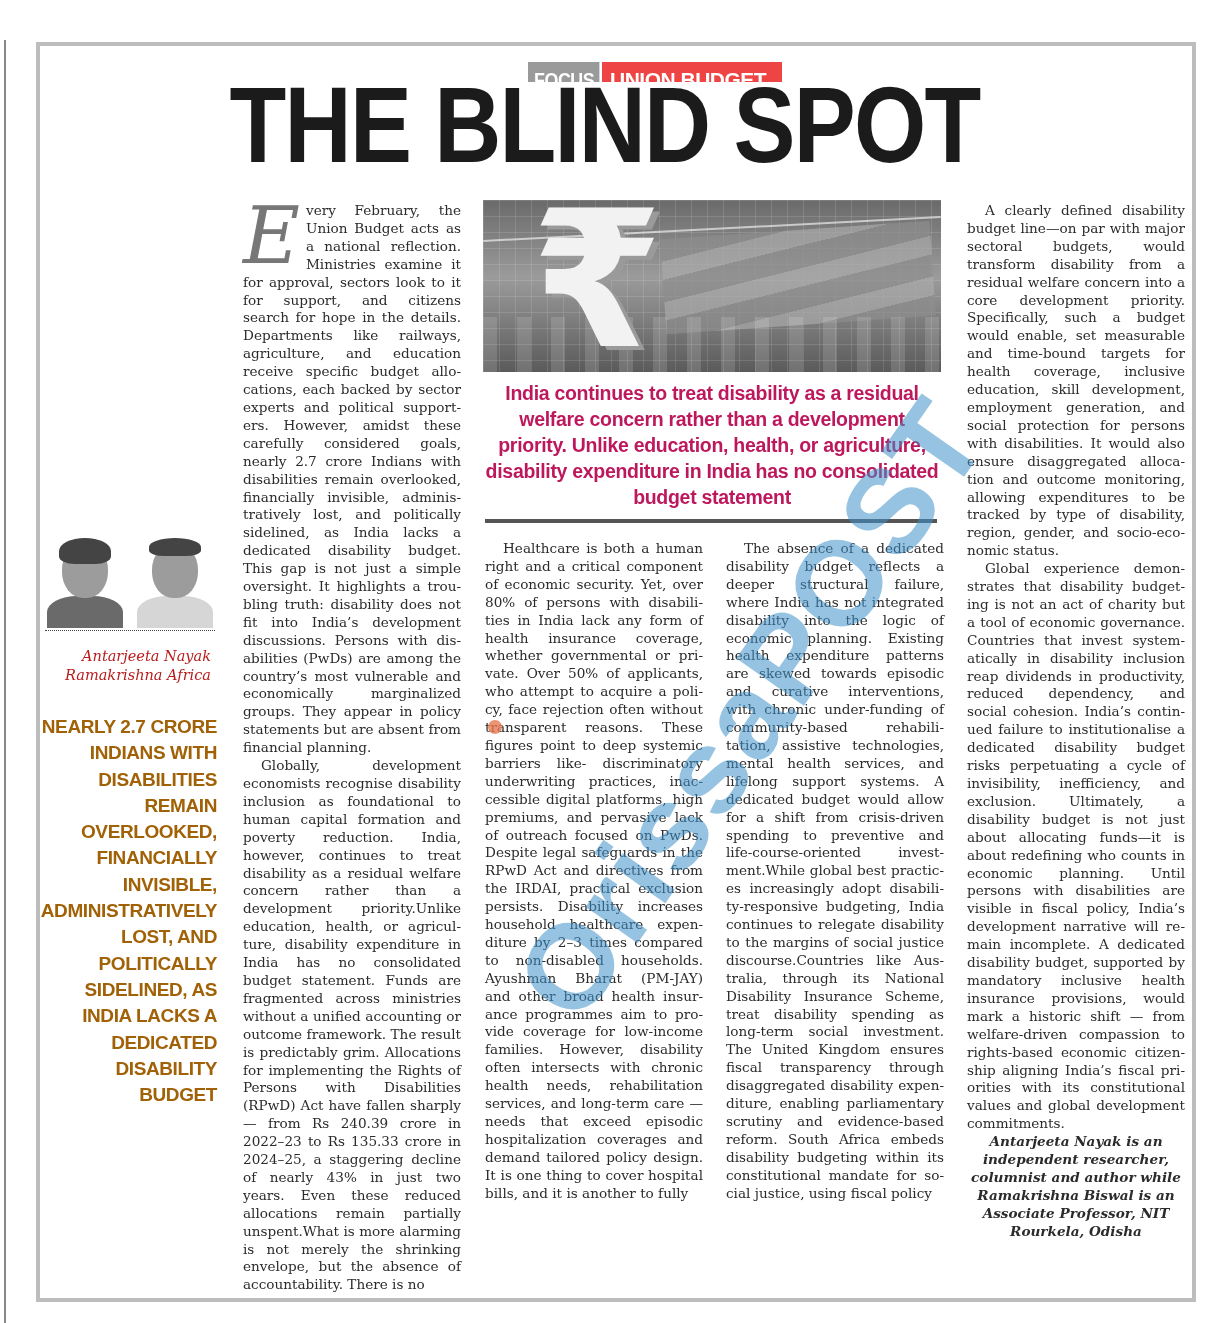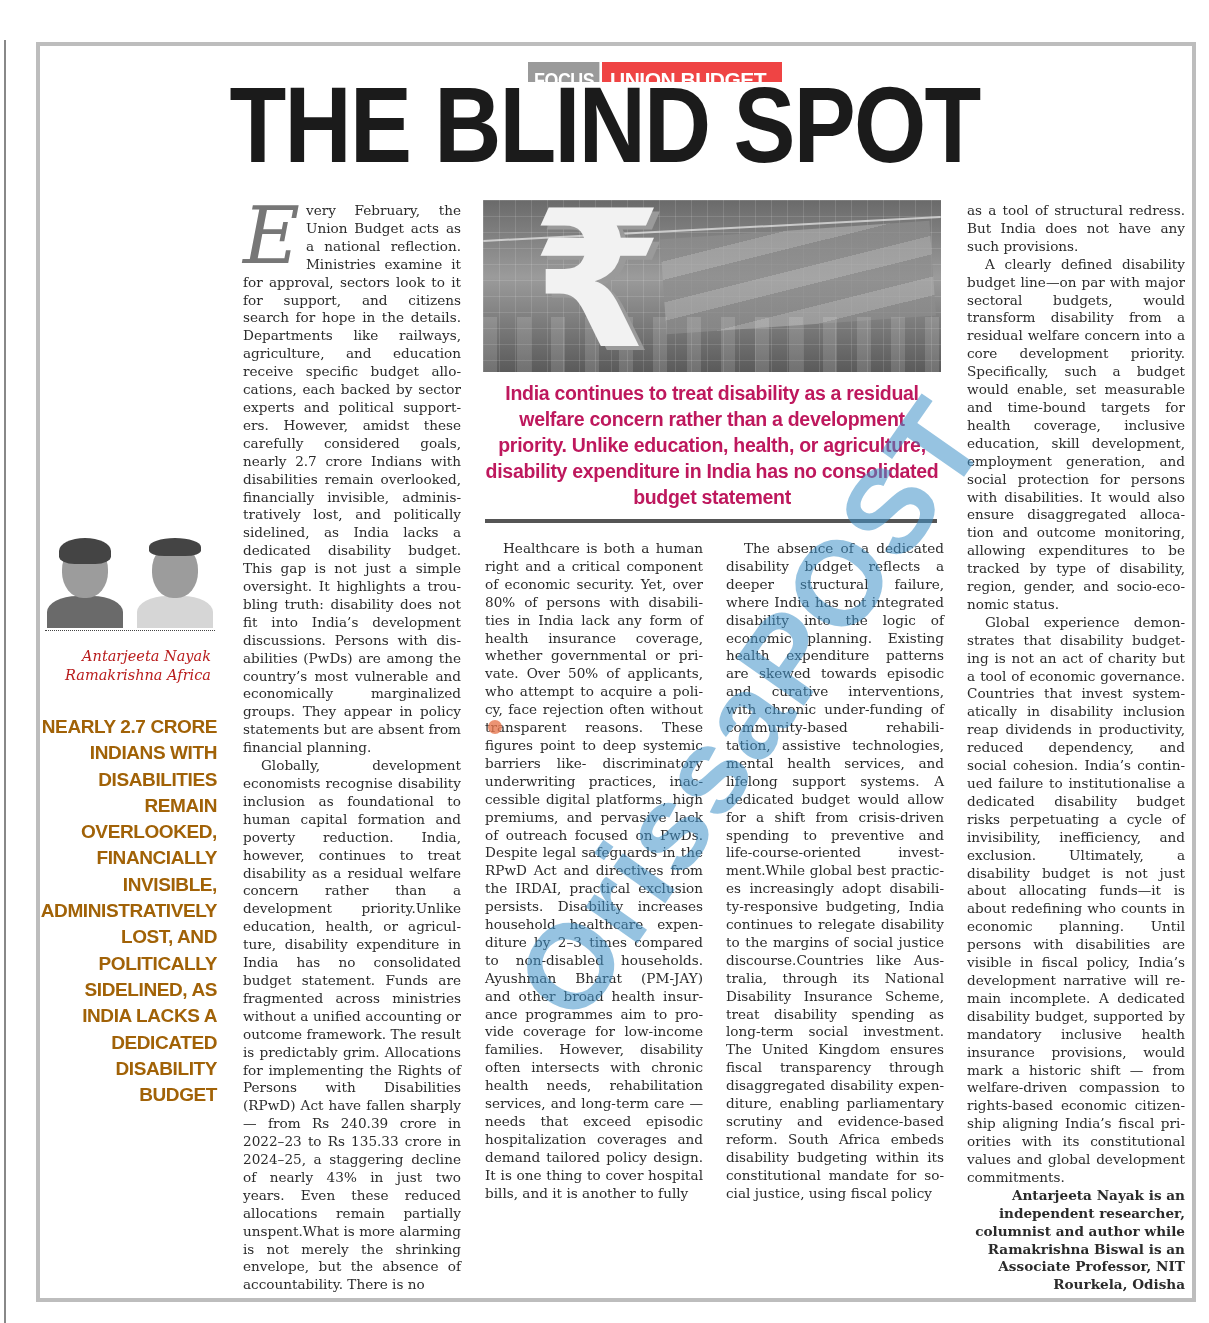--- a/index.html
+++ b/index.html
@@ -37,21 +37,21 @@
   .avatar .hair { position: absolute; left: 14px; top: 0; width: 52px; height: 26px; border-radius: 50% 50% 30% 30%; background: #444; }
   .avatar .body { position: absolute; left: 2px; top: 58px; width: 76px; height: 40px; border-radius: 40% 40% 0 0; }
   .avatar.a1 .body { background: #6a6a6a; }
   .avatar.a2 .body { background: #d6d6d6; }
   .avatar.a2 .hair { height: 18px; }
   .photo-rule { position: absolute; left: 45px; top: 630px; width: 170px; border-top: 1px dotted #444; }
   .bylines { position: absolute; left: 45px; top: 647px; width: 166px; text-align: right; font-style: italic; font-size: 14.5px; line-height: 19px; color: #b91c1c; }
 
   .pullquote { position: absolute; left: 40px; top: 714px; width: 177px; text-align: right; font-family: "Liberation Sans", sans-serif; font-weight: bold; font-size: 19px; line-height: 26.3px; color: #a16207; letter-spacing: -0.4px; }
 
-  .credit { font-weight: bold; text-align: right; margin-top: 2px; font-size: 13.6px; line-height: 17.9px; }
+  .credit { font-style: italic; font-weight: bold; text-align: center; margin-top: 2px; font-size: 13.6px; line-height: 17.9px; }
 
   .watermark { position: absolute; left: 400px; top: 480px; width: 400px; height: 400px; pointer-events: none; z-index: 5; }
   .watermark .wm-text { position: absolute; left: -10px; top: 160px; font-family: "Liberation Sans", sans-serif; font-weight: bold; font-size: 120px; color: rgba(63,145,200,0.55); transform: rotate(-55deg); white-space: nowrap; letter-spacing: 2px; }
   .watermark .dot { position: absolute; left: 88px; top: 240px; width: 14px; height: 14px; border-radius: 50%; background: rgba(230,120,80,0.8); }
 </style>
 </head>
 <body>
 
 <div class="left-rule"></div>
 <div class="frame"></div>
@@ -81,21 +81,20 @@
 
 <div class="col c2">
   <p class="indent">Healthcare is both a human right and a critical component of economic security. Yet, over 80% of persons with disabili­ties in India lack any form of health insurance coverage, whether governmental or pri­vate. Over 50% of applicants, who attempt to acquire a poli­cy, face rejection often without transparent reasons. These figures point to deep systemic barriers like- discriminatory underwriting practices, inac­cessible digital platforms, high premiums, and pervasive lack of outreach focused on PwDs. Despite legal safeguards in the RPwD Act and directives from the IRDAI, practical exclusion persists. Disability increases household healthcare expen­diture by 2–3 times compared to non-disabled households. Ayushman Bharat (PM-JAY) and other broad health insur­ance programmes aim to pro­vide coverage for low-income families. However, disability often intersects with chronic health needs, rehabilitation services, and long-term care — needs that exceed episodic hospitalization coverages and demand tailored policy design. It is one thing to cover hospital bills, and it is another to fully</p>
 </div>
 
 <div class="col c3">
   <p class="indent">The absence of a dedicat­ed disability budget reflects a deeper structural failure, where India has not integrat­ed disability into the logic of economic planning. Existing health expenditure patterns are skewed towards episodic and curative interventions, with chronic under-funding of community-based rehabili­tation, assistive technologies, mental health services, and lifelong support systems. A dedicated budget would allow for a shift from crisis-driven spending to preventive and life-course-oriented invest­ment.While global best practic­es increasingly adopt disabili­ty-responsive budgeting, India continues to relegate disability to the margins of social justice discourse.Countries like Aus­tralia, through its National Disability Insurance Scheme, treat disability spending as long-term social investment. The United Kingdom ensures fiscal transparency through disaggregated disability expen­diture, enabling parliamentary scrutiny and evidence-based reform. South Africa embeds disability budgeting within its constitutional mandate for so­cial justice, using fiscal policy</p>
 </div>
 
 <div class="col c4">
-  <p>as a tool of structural redress. But India does not have any such provisions.</p>
   <p class="indent">A clearly defined disability budget line—on par with ma­jor sectoral budgets, would transform disability from a residual welfare concern into a core development priority. Specifically, such a budget would enable, set measurable and time-bound targets for health coverage, inclusive education, skill development, employment generation, and social protection for persons with disabilities. It would also ensure disaggregated alloca­tion and outcome monitoring, allowing expenditures to be tracked by type of disability, region, gender, and socio-eco­nomic status.</p>
   <p class="indent">Global experience demon­strates that disability budget­ing is not an act of charity but a tool of economic governance. Countries that invest system­atically in disability inclusion reap dividends in productivi­ty, reduced dependency, and social cohesion. India’s contin­ued failure to institutionalise a dedicated disability budget risks perpetuating a cycle of invisibility, inefficiency, and exclusion. Ultimately, a disability budget is not just about allocating funds—it is about redefining who counts in economic planning. Until persons with disabilities are visible in fiscal policy, India’s development narrative will re­main incomplete. A dedicated disability budget, supported by mandatory inclusive health insurance provisions, would mark a historic shift — from welfare-driven compassion to rights-based economic citizen­ship aligning India’s fiscal pri­orities with its constitutional values and global development commitments.</p>
   <p class="credit">Antarjeeta Nayak is an independent researcher, columnist and author while Ramakrishna Biswal is an Associate Professor, NIT Rourkela, Odisha</p>
 </div>
 
 <div class="photos">
   <div class="avatar a1" title="Antarjeeta Nayak">
     <div class="body"></div>
       <div class="head"></div>
       <div class="hair"></div>

